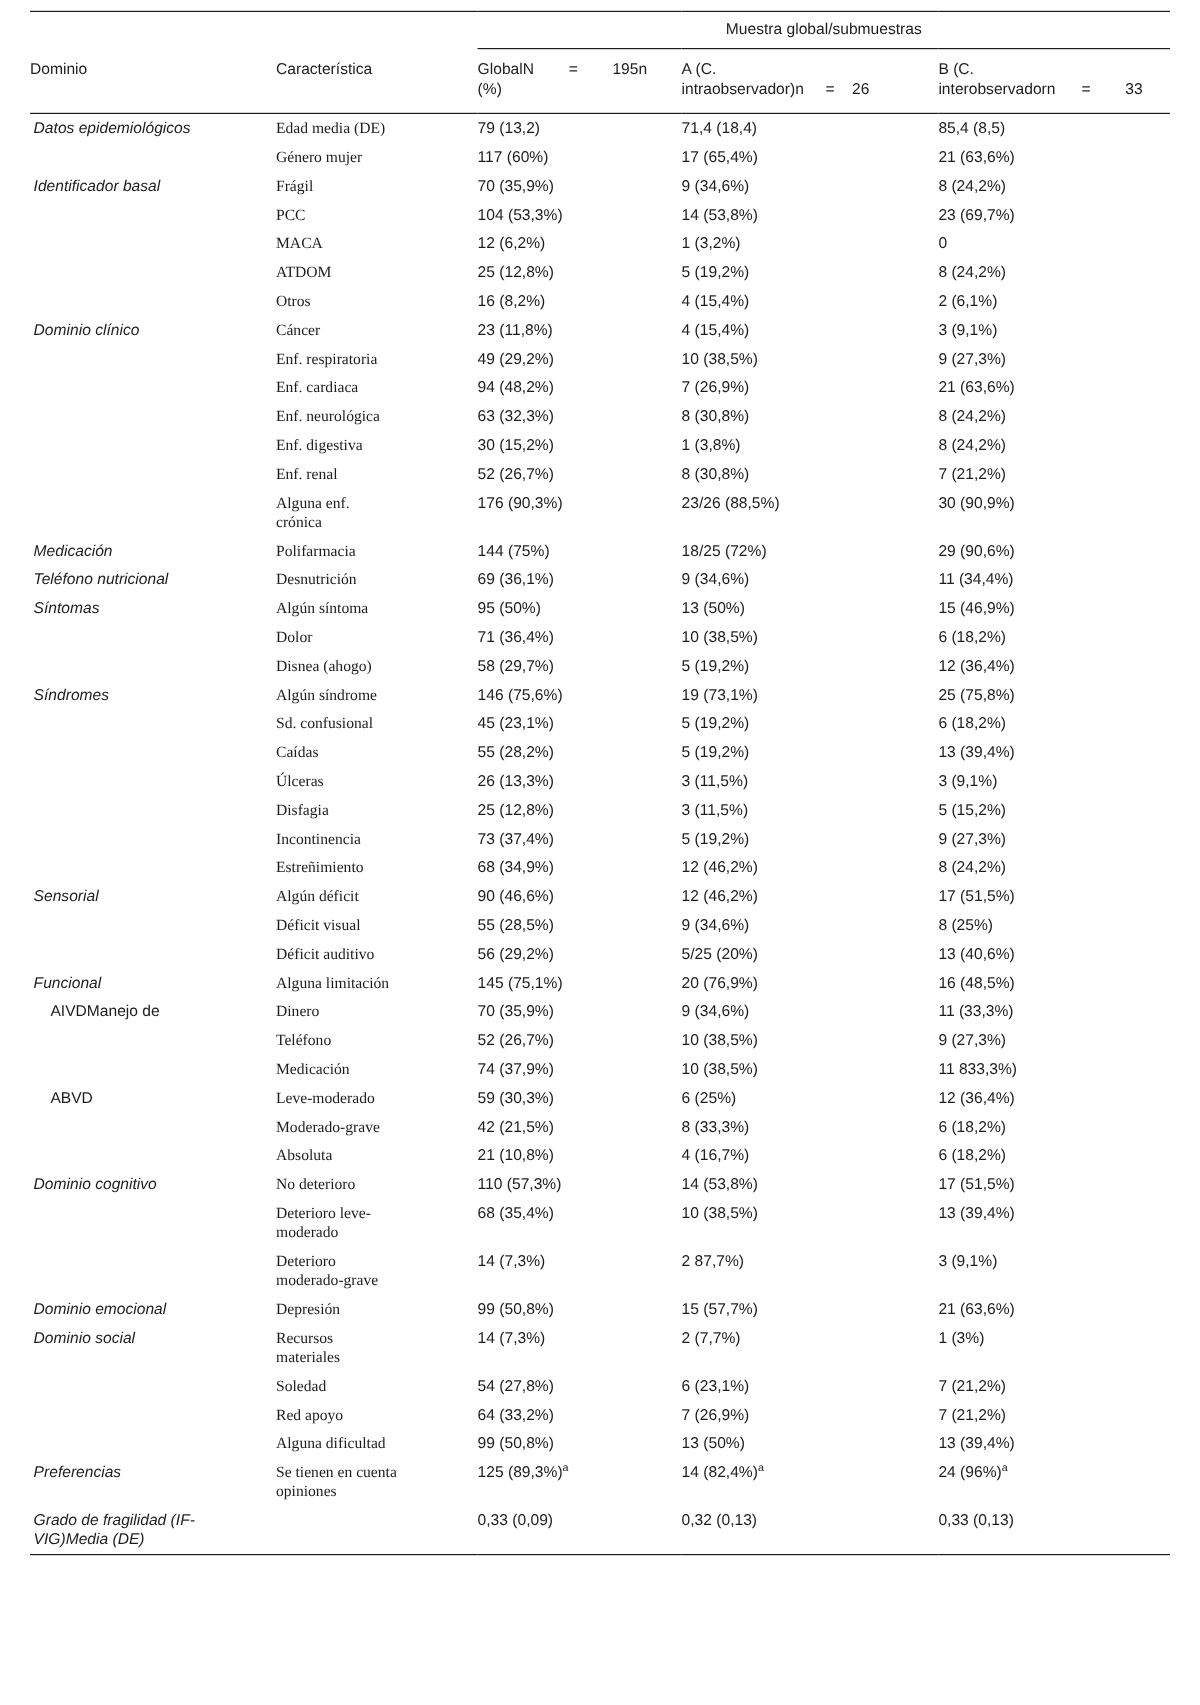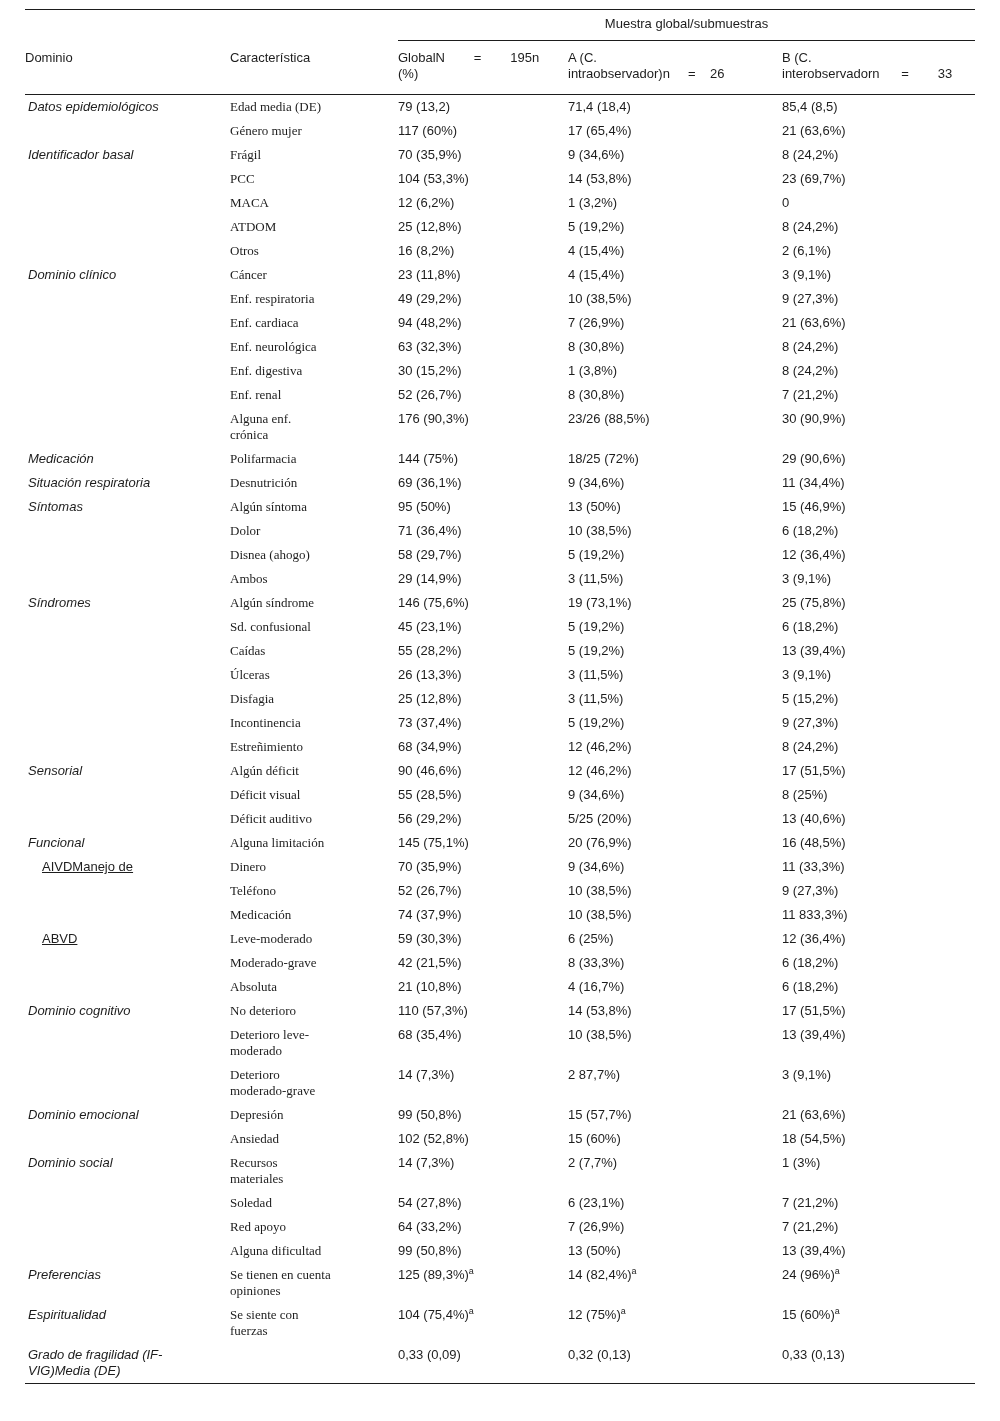--- a/index.html
+++ b/index.html
@@ -40,21 +40,21 @@
     margin-left: 39px;
   }
   tr.spanner-row td.spanner-spacer { border-bottom: 1.5px; }
   th.pre { white-space: pre-wrap; }
 
   tbody td { padding: 4px 8px 4px 0; }
   .col-dominio { padding-left: 3px; padding-right: 45px; }
   td.col-caracteristica { padding-right: 66px; font-family: Liberation Serif, serif; }
 
   .italic { font-style: italic; }
-  .indent { display: inline-block; padding-left: 14px; text-decoration: underline; }
+  .indent { display: inline-block; padding-left: 14px; }
   sup.fn { font-size: 9px; line-height: 0; }
 </style>
 </head>
 <body>
 
 <div class="page">
   <table class="data-table">
     <colgroup>
       <col style="width:205px">
       <col style="width:168px">
@@ -178,21 +178,21 @@
           <td class="col-b"><span>30 (90,9%)</span></td>
         </tr>
         <tr>
           <td class="col-dominio"><span class="italic">Medicación</span></td>
           <td class="col-caracteristica"><span>Polifarmacia</span></td>
           <td class="col-global"><span>144 (75%)</span></td>
           <td class="col-a"><span>18/25 (72%)</span></td>
           <td class="col-b"><span>29 (90,6%)</span></td>
         </tr>
         <tr>
-          <td class="col-dominio"><span class="italic">Situación respiratoria</span></td>
+          <td class="col-dominio"><span class="italic">Teléfono nutricional</span></td>
           <td class="col-caracteristica"><span>Desnutrición</span></td>
           <td class="col-global"><span>69 (36,1%)</span></td>
           <td class="col-a"><span>9 (34,6%)</span></td>
           <td class="col-b"><span>11 (34,4%)</span></td>
         </tr>
         <tr>
           <td class="col-dominio"><span class="italic">Síntomas</span></td>
           <td class="col-caracteristica"><span>Algún síntoma</span></td>
           <td class="col-global"><span>95 (50%)</span></td>
           <td class="col-a"><span>13 (50%)</span></td>
@@ -206,27 +206,20 @@
           <td class="col-b"><span>6 (18,2%)</span></td>
         </tr>
         <tr>
           <td class="col-dominio"><span></span></td>
           <td class="col-caracteristica"><span>Disnea (ahogo)</span></td>
           <td class="col-global"><span>58 (29,7%)</span></td>
           <td class="col-a"><span>5 (19,2%)</span></td>
           <td class="col-b"><span>12 (36,4%)</span></td>
         </tr>
         <tr>
-          <td class="col-dominio"><span></span></td>
-          <td class="col-caracteristica"><span>Ambos</span></td>
-          <td class="col-global"><span>29 (14,9%)</span></td>
-          <td class="col-a"><span>3 (11,5%)</span></td>
-          <td class="col-b"><span>3 (9,1%)</span></td>
-        </tr>
-        <tr>
           <td class="col-dominio"><span class="italic">Síndromes</span></td>
           <td class="col-caracteristica"><span>Algún síndrome</span></td>
           <td class="col-global"><span>146 (75,6%)</span></td>
           <td class="col-a"><span>19 (73,1%)</span></td>
           <td class="col-b"><span>25 (75,8%)</span></td>
         </tr>
         <tr>
           <td class="col-dominio"><span></span></td>
           <td class="col-caracteristica"><span>Sd. confusional</span></td>
           <td class="col-global"><span>45 (23,1%)</span></td>
@@ -360,27 +353,20 @@
           <td class="col-b"><span>3 (9,1%)</span></td>
         </tr>
         <tr>
           <td class="col-dominio"><span class="italic">Dominio emocional</span></td>
           <td class="col-caracteristica"><span>Depresión</span></td>
           <td class="col-global"><span>99 (50,8%)</span></td>
           <td class="col-a"><span>15 (57,7%)</span></td>
           <td class="col-b"><span>21 (63,6%)</span></td>
         </tr>
         <tr>
-          <td class="col-dominio"><span></span></td>
-          <td class="col-caracteristica"><span>Ansiedad</span></td>
-          <td class="col-global"><span>102 (52,8%)</span></td>
-          <td class="col-a"><span>15 (60%)</span></td>
-          <td class="col-b"><span>18 (54,5%)</span></td>
-        </tr>
-        <tr>
           <td class="col-dominio"><span class="italic">Dominio social</span></td>
           <td class="col-caracteristica"><span>Recursos materiales</span></td>
           <td class="col-global"><span>14 (7,3%)</span></td>
           <td class="col-a"><span>2 (7,7%)</span></td>
           <td class="col-b"><span>1 (3%)</span></td>
         </tr>
         <tr>
           <td class="col-dominio"><span></span></td>
           <td class="col-caracteristica"><span>Soledad</span></td>
           <td class="col-global"><span>54 (27,8%)</span></td>
@@ -402,27 +388,20 @@
           <td class="col-b"><span>13 (39,4%)</span></td>
         </tr>
         <tr>
           <td class="col-dominio"><span class="italic">Preferencias</span></td>
           <td class="col-caracteristica"><span>Se tienen en cuenta opiniones</span></td>
           <td class="col-global"><span>125 (89,3%)</span><sup class="fn">a</sup></td>
           <td class="col-a"><span>14 (82,4%)</span><sup class="fn">a</sup></td>
           <td class="col-b"><span>24 (96%)</span><sup class="fn">a</sup></td>
         </tr>
         <tr>
-          <td class="col-dominio"><span class="italic">Espiritualidad</span></td>
-          <td class="col-caracteristica"><span>Se siente con fuerzas</span></td>
-          <td class="col-global"><span>104 (75,4%)</span><sup class="fn">a</sup></td>
-          <td class="col-a"><span>12 (75%)</span><sup class="fn">a</sup></td>
-          <td class="col-b"><span>15 (60%)</span><sup class="fn">a</sup></td>
-        </tr>
-        <tr>
           <td class="col-dominio"><span class="italic">Grado de fragilidad (IF-VIG)Media (DE)</span></td>
           <td class="col-caracteristica"><span></span></td>
           <td class="col-global"><span>0,33 (0,09)</span></td>
           <td class="col-a"><span>0,32 (0,13)</span></td>
           <td class="col-b"><span>0,33 (0,13)</span></td>
         </tr>
       </tbody>
   </table>
 </div>
 

